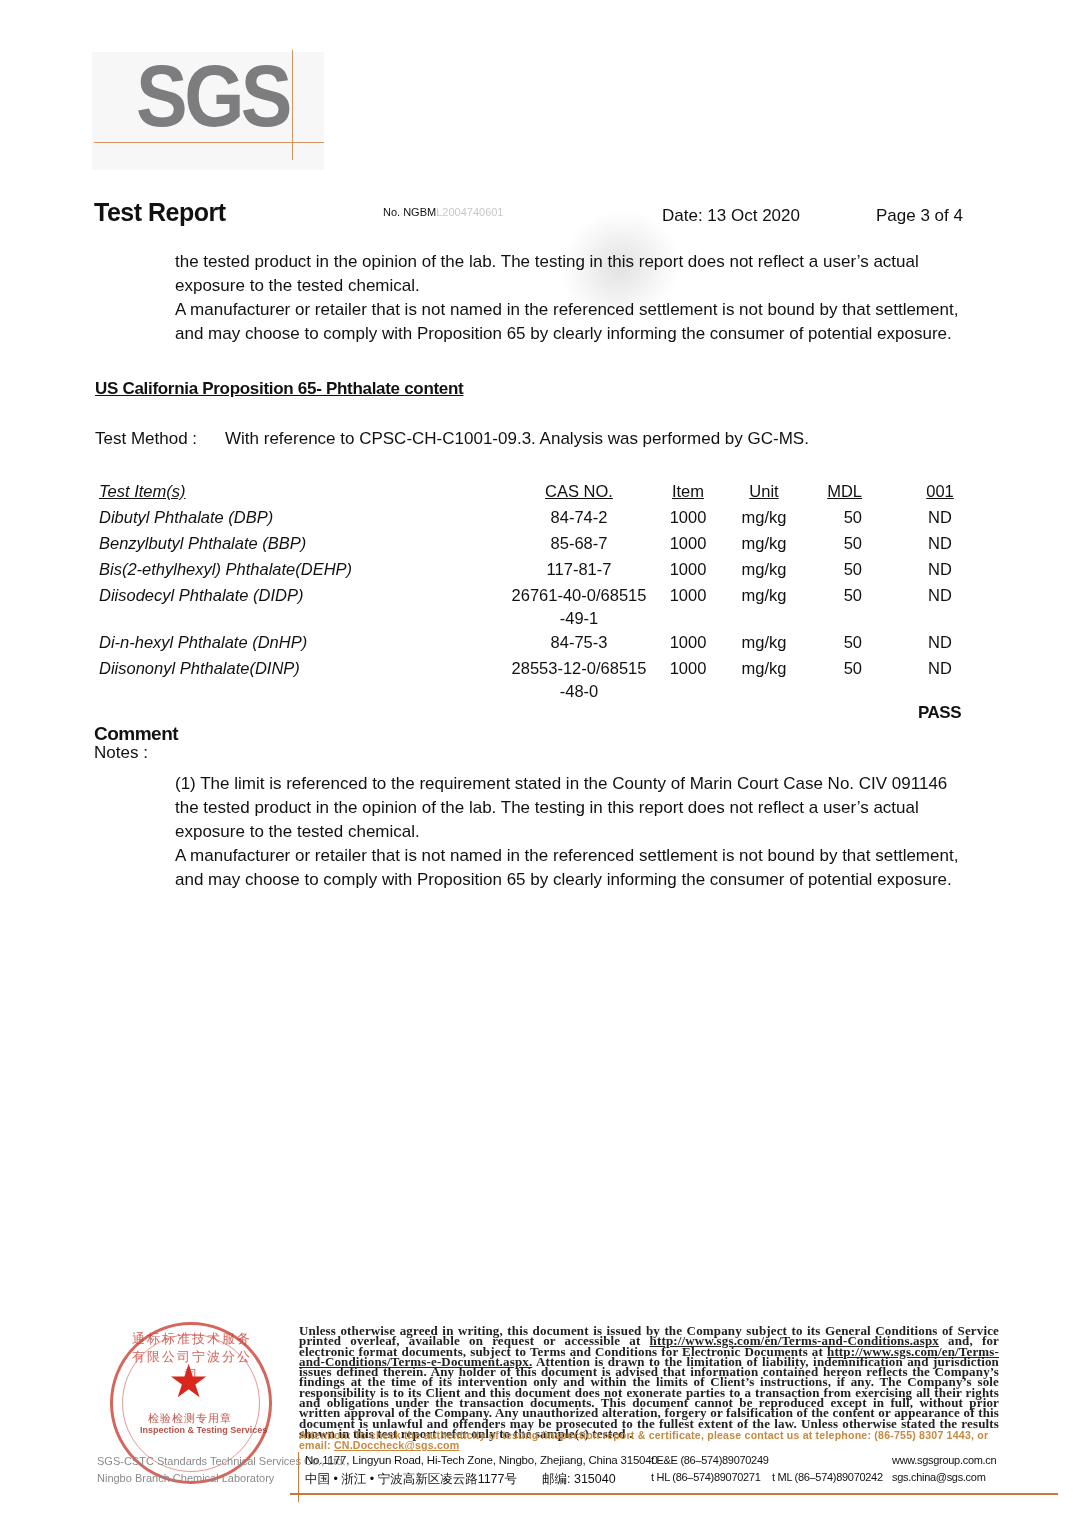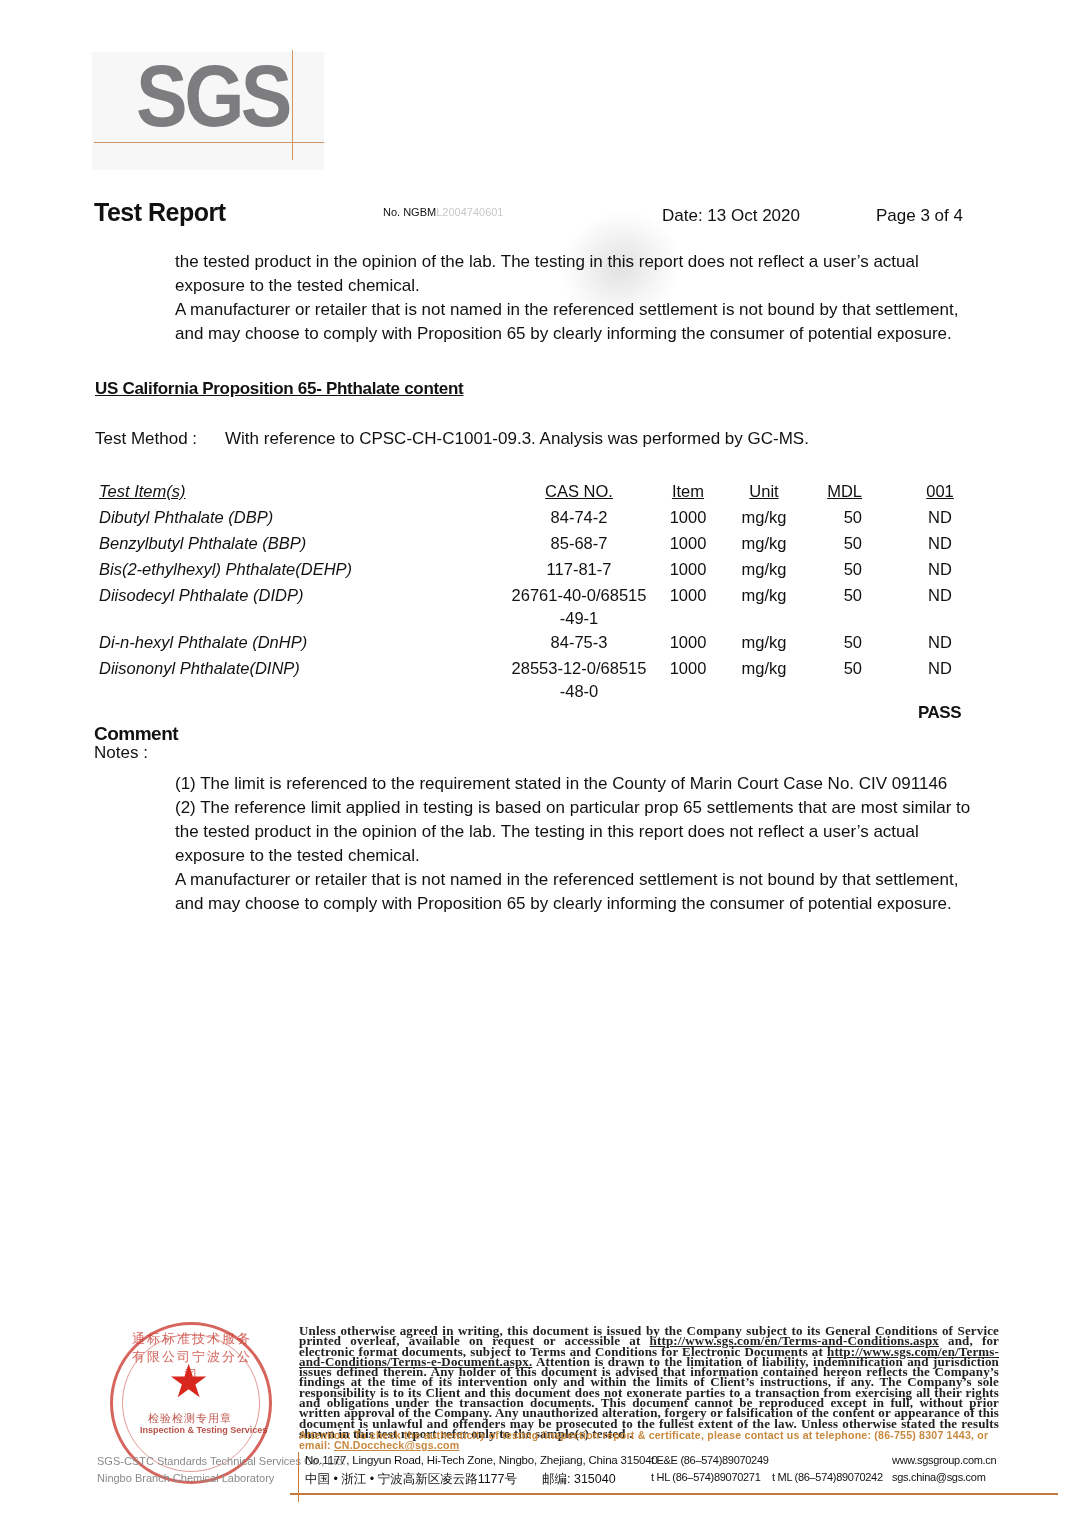--- a/index.html
+++ b/index.html
@@ -163,21 +163,20 @@
     <span class="cell c-res">ND</span>
   </div>
 </div>
 
 <div class="abs comment-label">Comment</div>
 <div class="abs comment-value">PASS</div>
 
 <div class="abs notes-label">Notes :</div>
 <div class="abs para notes-body">
   <div>(1) The limit is referenced to the requirement stated in the County of Marin Court Case No. CIV 091146</div>
-  <div>(2) The reference limit applied in testing is based on particular prop 65 settlements that are most similar to</div>
   <div>the tested product in the opinion of the lab. The testing in this report does not reflect a user’s actual</div>
   <div>exposure to the tested chemical.</div>
   <div>A manufacturer or retailer that is not named in the referenced settlement is not bound by that settlement,</div>
   <div>and may choose to comply with Proposition 65 by clearly informing the consumer of potential exposure.</div>
 </div>
 
 <div class="abs seal"></div>
 <div class="abs seal-inner"></div>
 <div class="abs seal-top">通标标准技术服务有限公司宁波分公司</div>
 <div class="abs seal-star">★</div>

